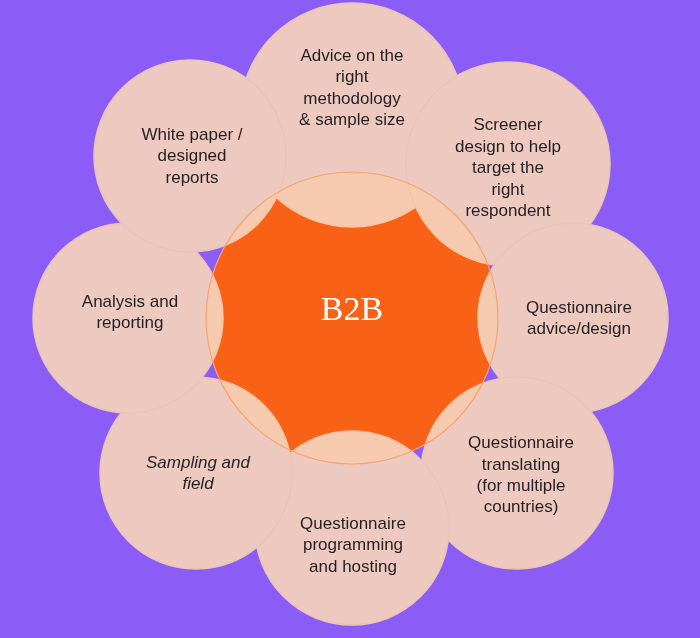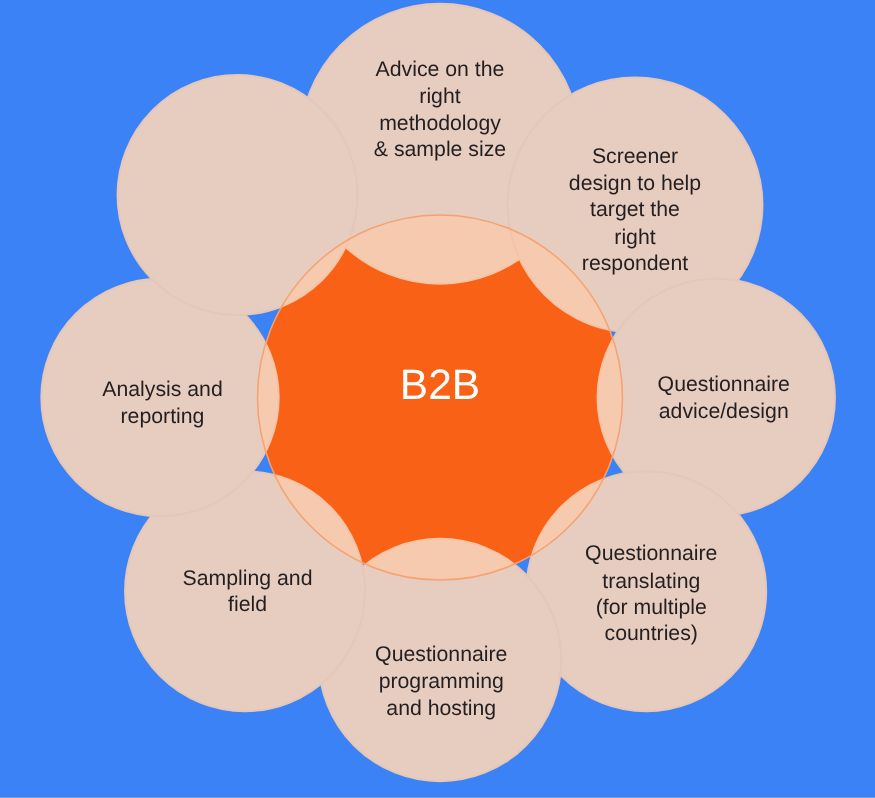--- a/index.html
+++ b/index.html
@@ -10,21 +10,21 @@
     width: 700px;
     height: 638px;
     background: #fafafa;
     font-family: "Liberation Sans", sans-serif;
     overflow: hidden;
   }
   #diagram {
     position: relative;
     width: 700px;
     height: 638px;
-    background: #3b82f6;
+    background: #8b5cf6;
   }
   svg.layer {
     position: absolute;
     left: 0;
     top: 0;
     width: 700px;
     height: 638px;
   }
   .petal-label {
     position: absolute;
@@ -40,21 +40,21 @@
     white-space: pre-line;
   }
   .center-label {
     position: absolute;
     display: flex;
     flex-direction: row;
     align-items: center;
     justify-content: center;
     text-align: center;
     color: #ffffff;
-    font-family: Liberation Sans, sans-serif;
+    font-family: Liberation Serif, serif;
     pointer-events: none;
   }
   .center-line1 {
     font-size: 34px;
     line-height: 1.1;
     margin-bottom: 18px;
   }
   .center-line2 {
     font-size: 34px;
     line-height: 1.18;
@@ -108,24 +108,27 @@
 
   <div class="petal-label" style="left:431px; top:420px; width:180px; height:110px;">Questionnaire
 translating
 (for multiple
 countries)</div>
 
   <div class="petal-label" style="left:262px; top:500px; width:182px; height:90px;">Questionnaire
 programming
 and hosting</div>
 
-  <div class="petal-label" style="left:110px; top:440px; width:176px; height:66px;">Sampling and
+  <div class="petal-label" style="left:110px; top:440px; width:176px; height:66px;font-style:italic;">Sampling and
 field</div>
 
-  <div class="petal-label" style="left:42px; top:289px; width:176px; height:66px;">Analysis and
+  <div class="petal-label" style="left:42px; top:279px; width:176px; height:66px;">Analysis and
 reporting</div>
 
+  <div class="petal-label" style="left:104px; top:110px; width:176px; height:92px;">White paper /
+designed
+reports</div>
 
   <div class="center-label" style="left:202px; top:218px; width:300px; height:200px;">
     <div class="center-line1">B2B</div>
   </div>
 
 </div>
 
 </body></html>

